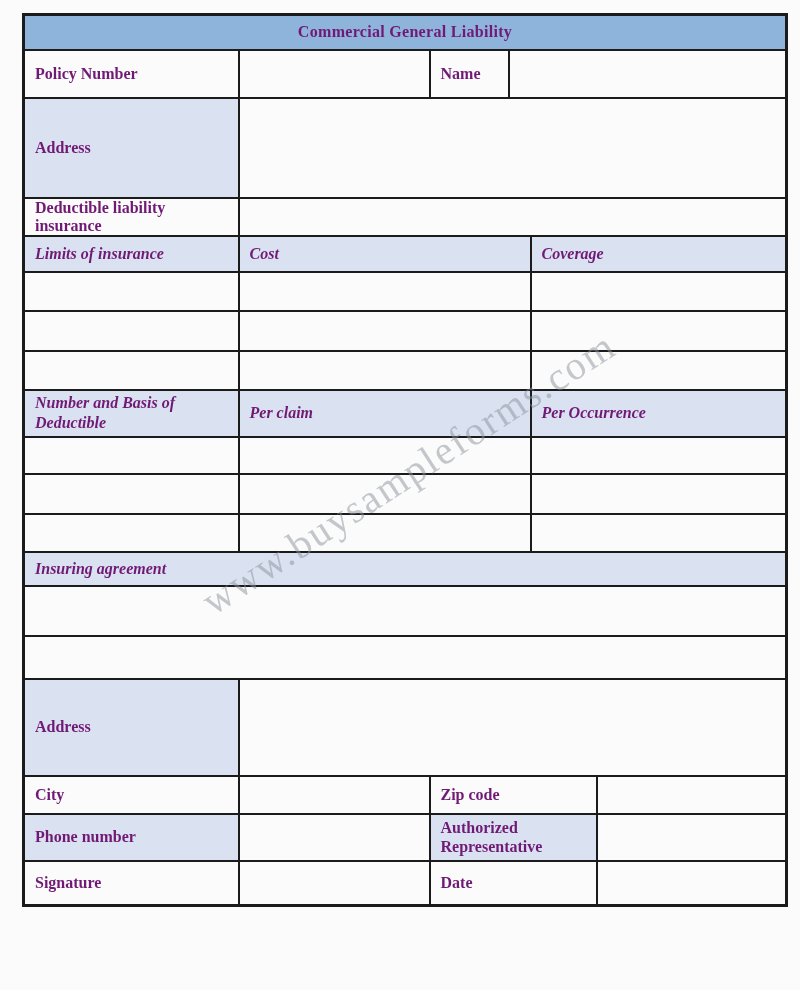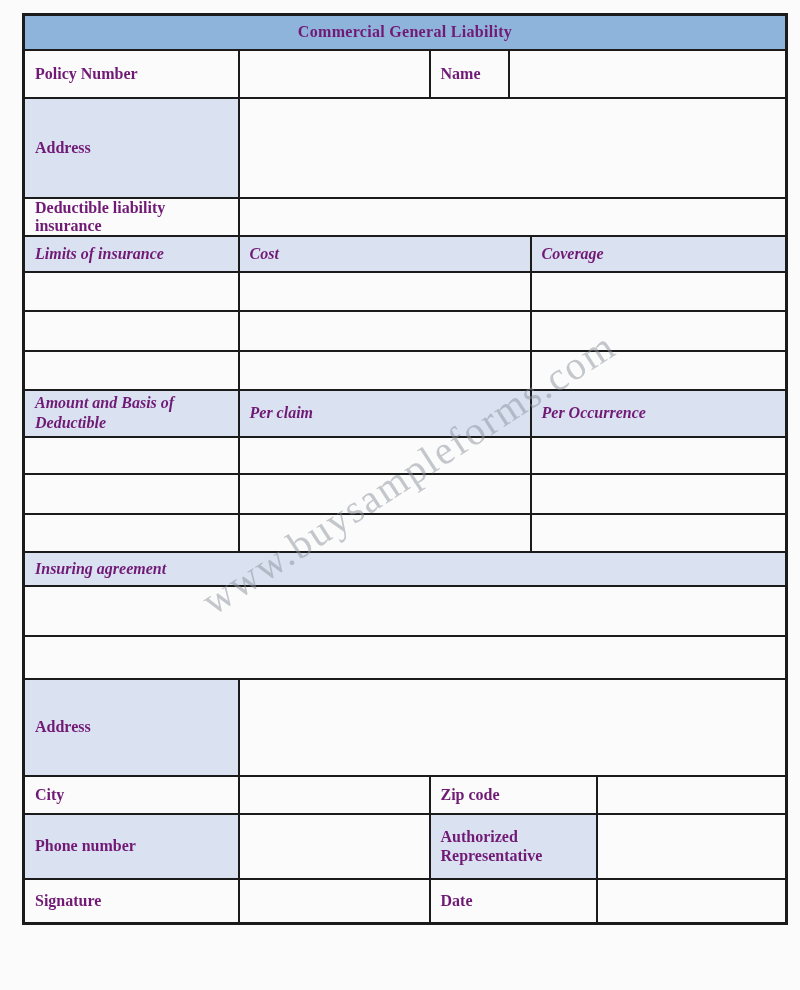--- a/index.html
+++ b/index.html
@@ -140,21 +140,21 @@
       <td colspan="2"></td>
     </tr>
     <tr style="height:39px">
       <td></td>
       <td colspan="3"></td>
       <td colspan="2"></td>
     </tr>
 
 
     <tr style="height:47px">
-      <th class="hdr wrap-narrow">Amount and Basis of Deductible</th>
+      <th class="hdr wrap-narrow">Number and Basis of Deductible</th>
       <th colspan="3" class="hdr">Per claim</th>
       <th colspan="2" class="hdr">Per Occurrence</th>
     </tr>
     <tr style="height:37px">
       <td></td>
       <td colspan="3"></td>
       <td colspan="2"></td>
     </tr>
     <tr style="height:40px">
       <td></td>
@@ -182,21 +182,21 @@
       <td colspan="5"></td>
     </tr>
 
     <tr style="height:38px">
       <td>City</td>
       <td></td>
       <td colspan="3">Zip code</td>
       <td></td>
     </tr>
 
-    <tr style="height:65px">
+    <tr style="height:47px">
       <td class="shaded">Phone number</td>
       <td></td>
       <td colspan="3" class="shaded" style="line-height:1.2">Authorized Representative</td>
       <td></td>
     </tr>
 
     <tr style="height:45px">
       <td>Signature</td>
       <td></td>
       <td colspan="3">Date</td>

